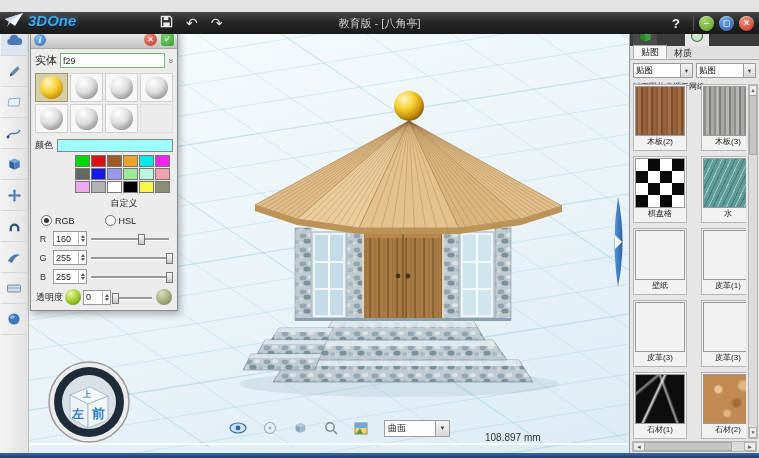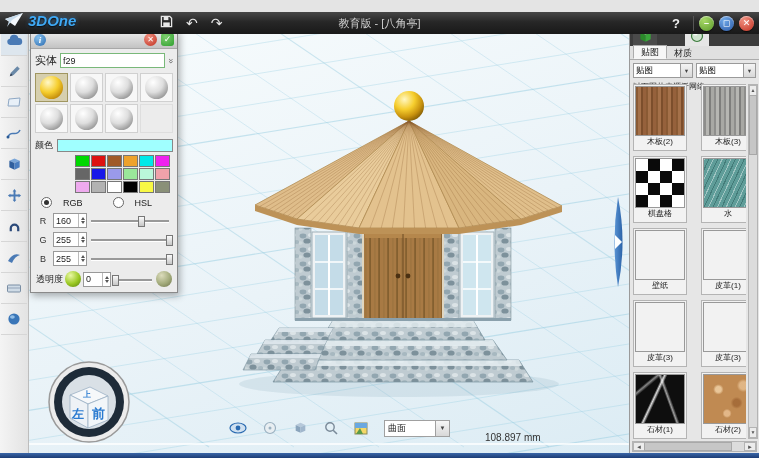--- a/index.html
+++ b/index.html
@@ -71,21 +71,21 @@
   .ball{width:23px;height:23px;border-radius:50%;}
   .ball.gold{background:radial-gradient(circle at 35% 28%,#fff8c8,#f6ce2e 45%,#c8920e 75%,#8a6206);}
   .ball.silver{background:radial-gradient(circle at 35% 28%,#ffffff,#dedede 45%,#9a9a9a 78%,#787878);}
   .md-color-row{display:flex;align-items:center;gap:4px;padding:3px 4px 1px;}
   .md-color-label{font-size:9px;}
   .cur-swatch{flex:1;height:11px;border:1px solid #888;}
   .palette{display:grid;grid-template-columns:repeat(6,15px);gap:1px;margin:2px 4px 2px 44px;}
   .swatch{width:15px;height:12px;border:1px solid #777;box-sizing:border-box;}
   .md-custom{text-align:center;font-size:9px;padding:2px 0 3px;margin-left:40px;}
   .md-radios{display:flex;gap:30px;padding:2px 10px 3px;}
-  .radio-wrap{display:flex;align-items:center;gap:11px;font-size:9px;}
+  .radio-wrap{display:flex;align-items:center;gap:3px;font-size:9px;}
   .radio{width:9px;height:9px;border-radius:50%;border:1px solid #666;background:#fff;position:relative;}
   .radio.checked::after{content:'';position:absolute;left:2px;top:2px;right:2px;bottom:2px;
     border-radius:50%;background:#333;}
   .chan-row{display:flex;align-items:center;gap:4px;padding:2px 6px;}
   .chan-label{width:12px;text-align:center;font-size:9px;color:#333;}
   .spin{width:32px;height:13px;background:#fff;border:1px solid #999;display:flex;align-items:center;font-size:9px;}
   .spin-val{flex:1;padding-left:2px;}
   .spin-btns{width:7px;height:100%;border-left:1px solid #bbb;display:flex;flex-direction:column;
     justify-content:center;align-items:center;gap:1px;}
   .spin-btns .up{width:0;height:0;border-left:2.5px solid transparent;border-right:2.5px solid transparent;
@@ -517,20 +517,21 @@
       <div class="swatch" style="background: rgb(154, 232, 154);"></div>
       <div class="swatch" style="background: rgb(186, 248, 218);"></div>
       <div class="swatch" style="background: rgb(240, 162, 170);"></div>
       <div class="swatch" style="background: rgb(238, 170, 238);"></div>
       <div class="swatch" style="background: rgb(178, 178, 178);"></div>
       <div class="swatch" style="background: rgb(255, 255, 255);"></div>
       <div class="swatch" style="background: rgb(0, 0, 0);"></div>
       <div class="swatch" style="background: rgb(248, 248, 68);"></div>
       <div class="swatch" style="background: rgb(138, 144, 120);"></div>
     </div>
+  <div class="md-custom">自定义</div>
   <div class="md-radios">
     <span class="radio-wrap">
       <span class="radio checked"></span>
       <span>RGB</span>
     </span>
     <span class="radio-wrap">
       <span class="radio"></span>
       <span>HSL</span>
     </span>
   </div>

